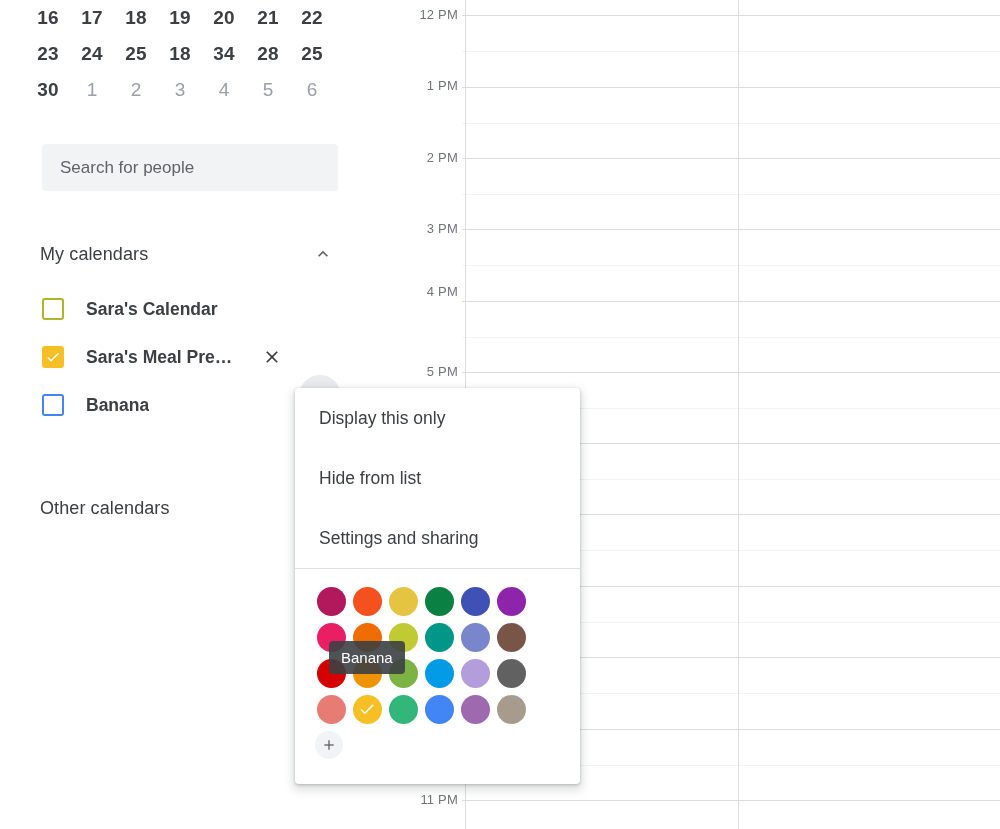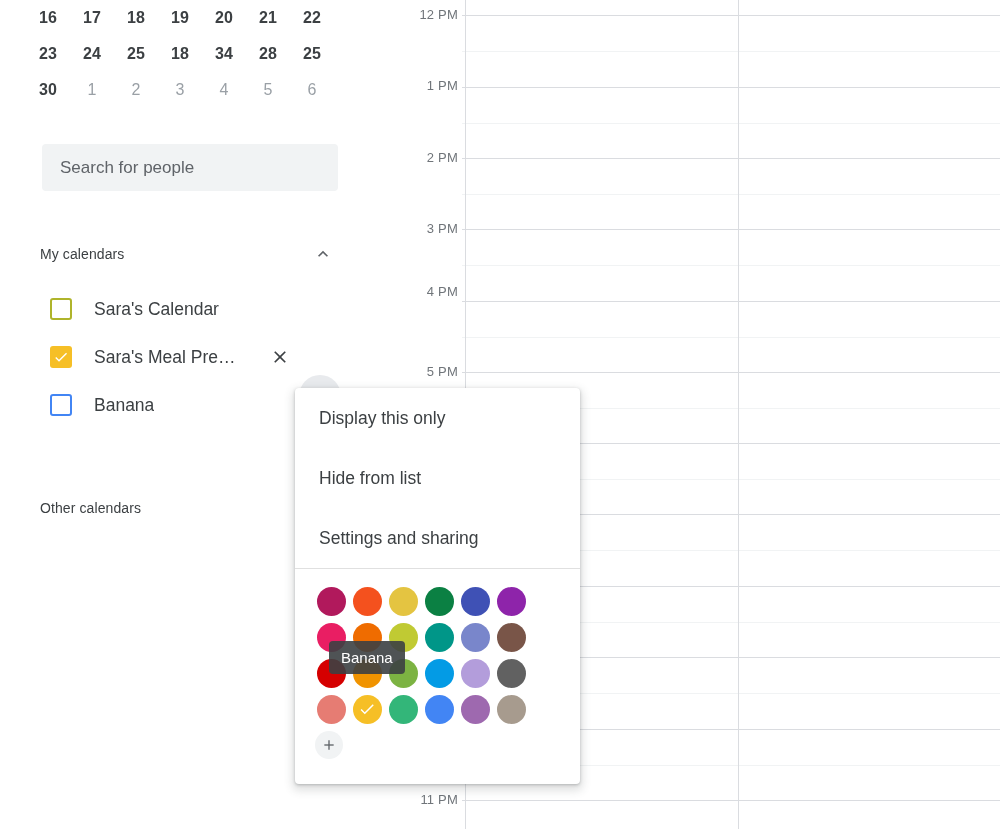--- a/index.html
+++ b/index.html
@@ -11,46 +11,46 @@
   }
   #root { position: relative; width: 1000px; height: 829px; }
 
   
   .sidebar { position: absolute; left: 0; top: 0; width: 380px; height: 829px; background: #fff; }
 
   .mini-cal { position: absolute; left: 26px; top: 0; width: 320px; }
   .mc-row { display: flex; height: 36px; align-items: center; }
   .mc-cell {
     width: 44px; text-align: center;
-    font-size: 16px; font-weight: 600; color: #3c4043;
+    font-size: 19px; font-weight: 600; color: #3c4043;
     line-height: 36px; letter-spacing: .1px;
   }
   .mc-cell.muted { color: #9aa0a6; font-weight: 400; }
 
   .search-box {
     position: absolute; left: 42px; top: 144px;
     width: 296px; height: 47px;
     background: #f1f3f4; border: none; border-radius: 4px;
     font-family: "Liberation Sans", sans-serif;
     font-size: 17px; color: #3c4043;
     padding: 0 18px;
   }
   .search-box::placeholder { color: #5f6368; opacity: 1; }
 
   .sec-header {
     position: absolute; left: 40px; width: 300px; height: 36px;
     display: flex; align-items: center; justify-content: space-between;
   }
-  .sec-title { font-size: 14px; color: #3c4043; letter-spacing: .1px; }
+  .sec-title { font-size: 18px; color: #3c4043; letter-spacing: .1px; }
   .chevron-btn, .plus-btn {
     width: 34px; height: 34px; display: flex; align-items: center; justify-content: center;
     color: #5f6368;
   }
 
-  .cal-list { position: absolute; left: 8px; top: 285px; width: 380px; }
+  .cal-list { position: absolute; left: 0; top: 285px; width: 380px; font-weight: bold; }
   .cal-row {
     position: relative; display: flex; align-items: center;
     height: 48px; padding-left: 42px;
   }
   .cbox {
     width: 22px; height: 22px; border-radius: 3px;
     border: 2.4px solid #3c4043; background: #fff;
     flex: 0 0 auto; display: flex; align-items: center; justify-content: center;
   }
   .cbox.checked { border: none; }

